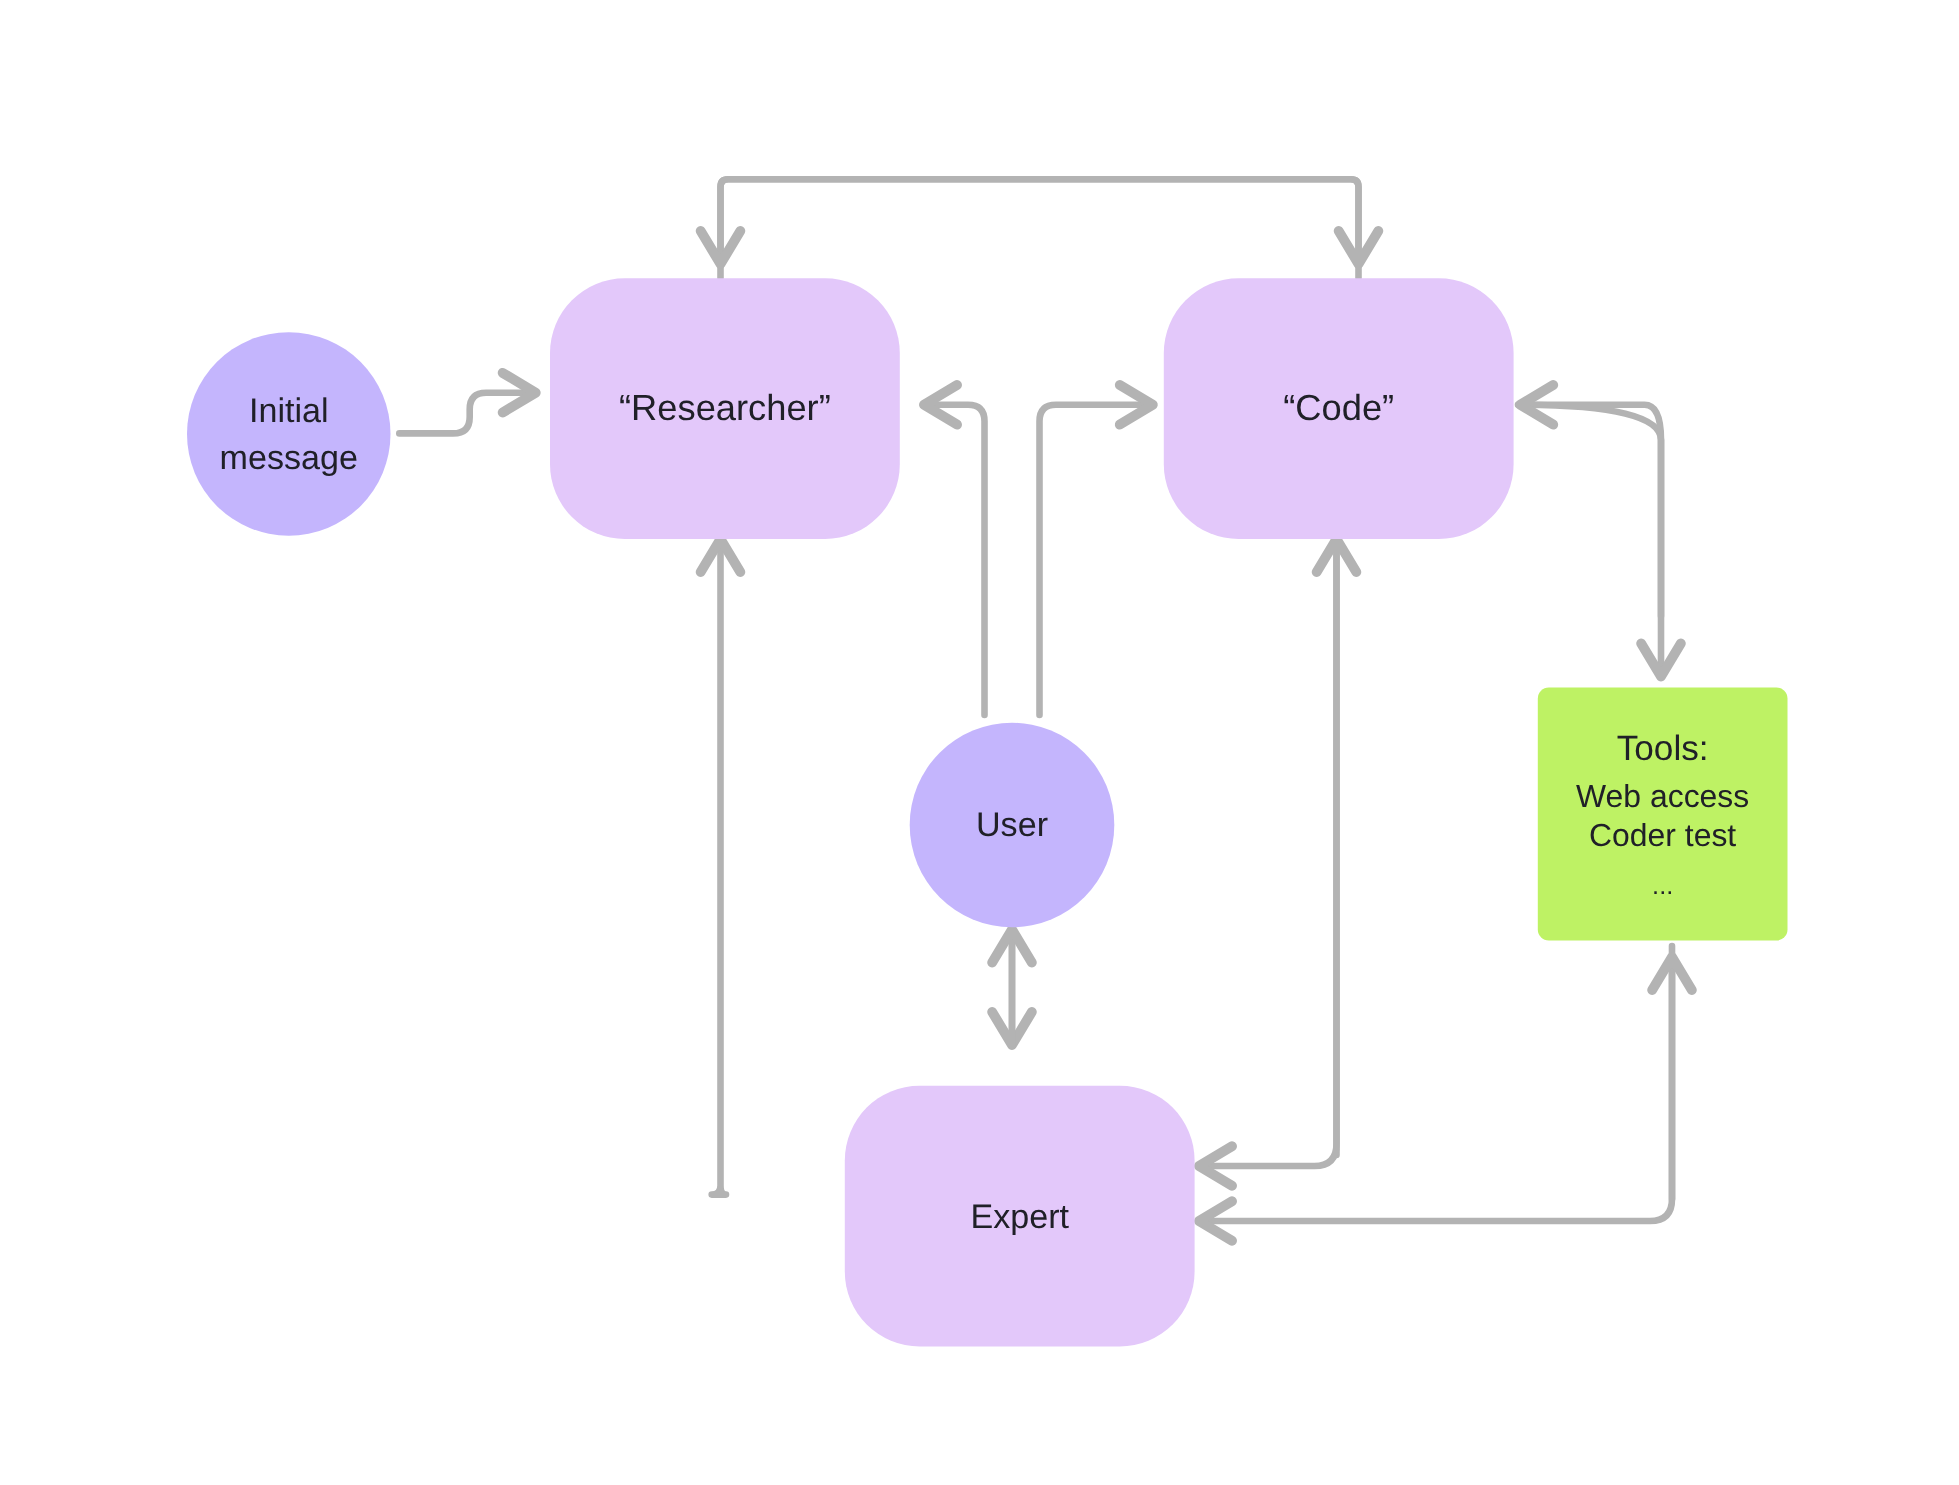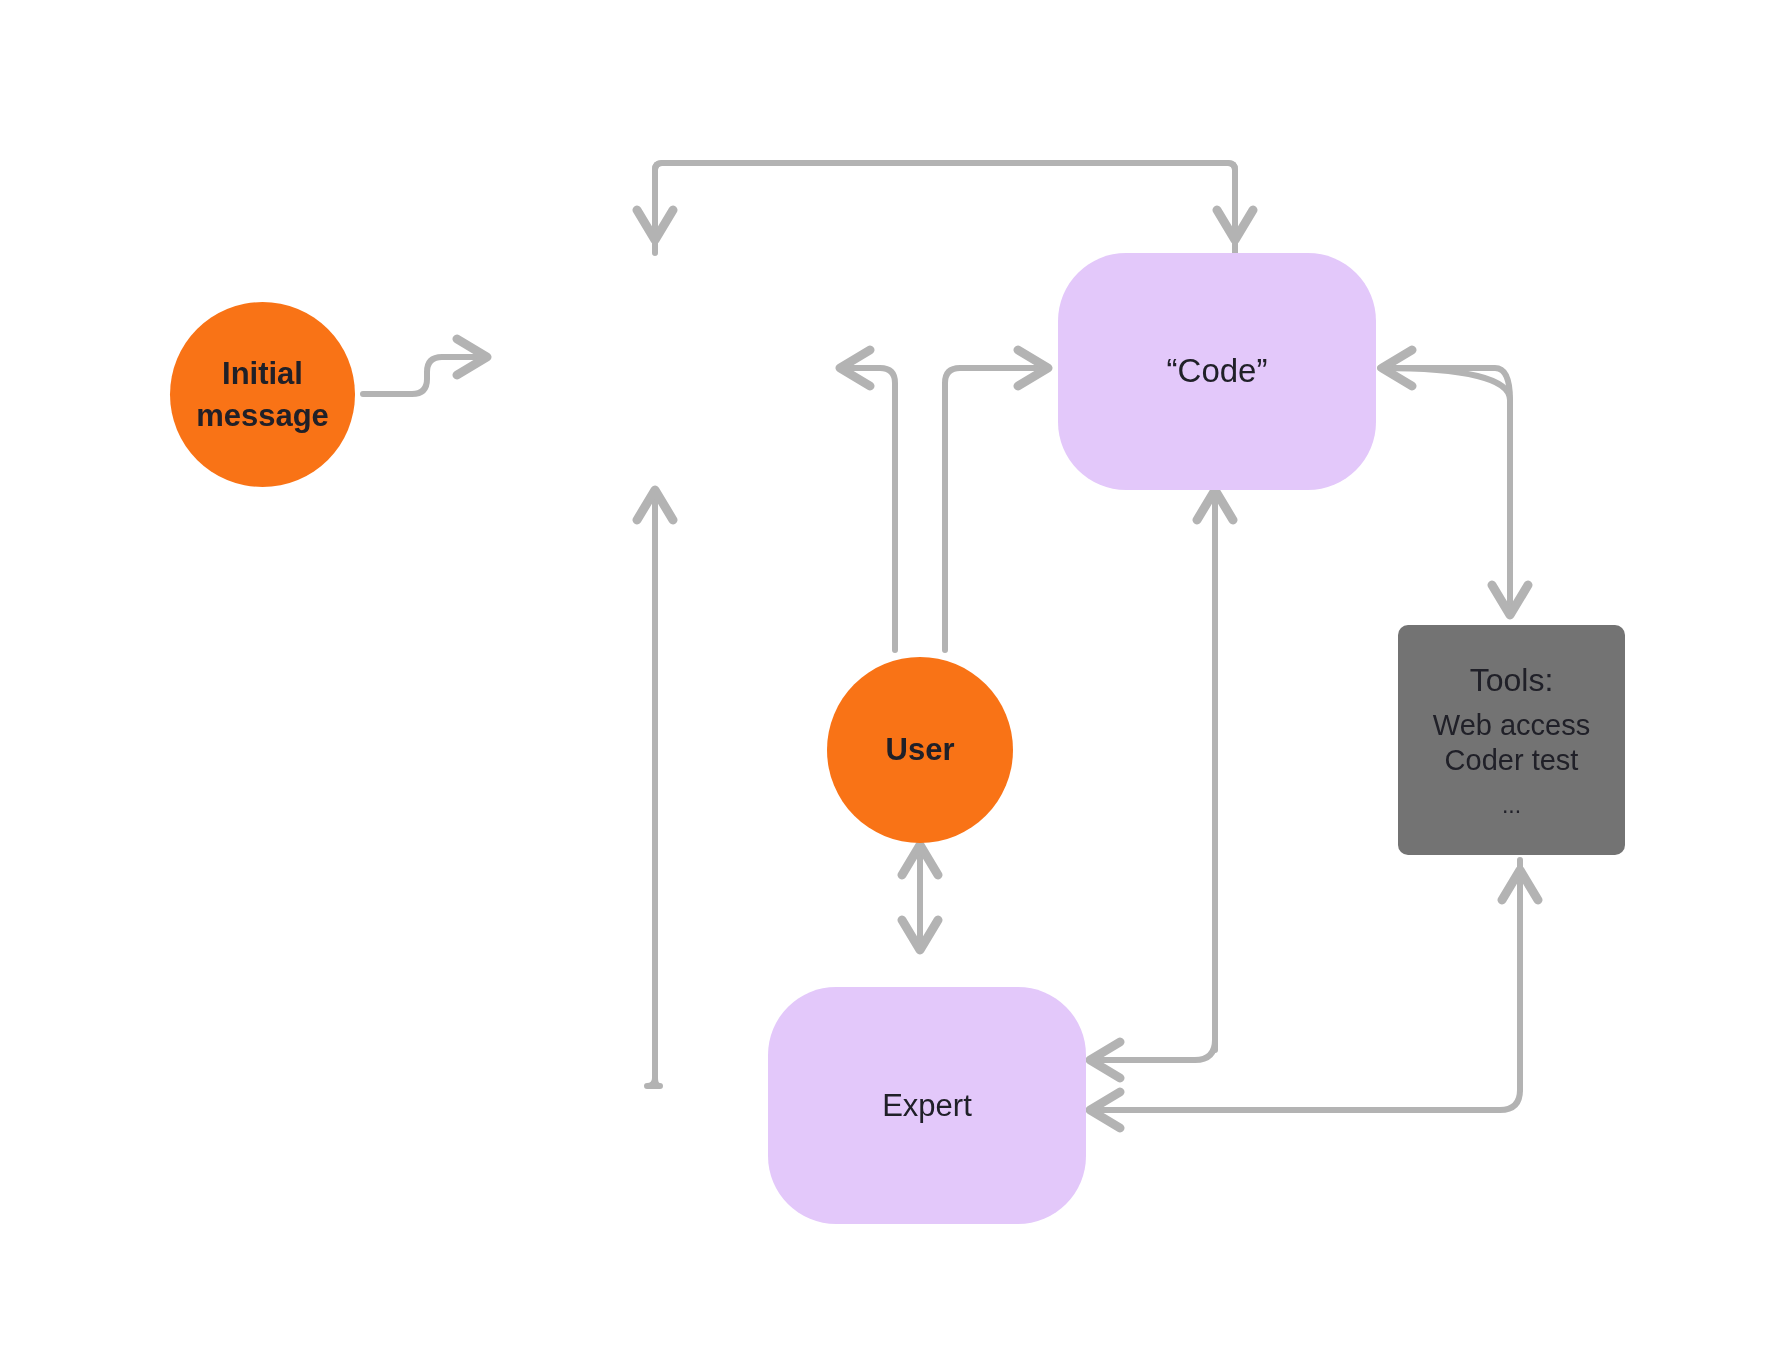--- a/index.html
+++ b/index.html
@@ -30,29 +30,28 @@
     flex-direction: column;
     align-items: center;
     justify-content: center;
     text-align: center;
     color: #202028;
     z-index: 3;
     box-sizing: border-box;
   }
   .node-circle {
     border-radius: 50%;
-    background: #f97316;
-    font-weight: bold;
+    background: #c4b5fd;
   }
   .node-rounded {
     background: #e3c8fa;
     border-radius: 68px;
   }
   .node-tools {
-    background: #737373;
+    background: #bef264;
     border-radius: 10px;
   }
   .lbl {
     line-height: 1.35;
     white-space: nowrap;
   }
   .lbl-initial { font-size: 31px; }
   .lbl-agent   { font-size: 33px; }
   .lbl-user    { font-size: 31px; }
   .lbl-expert  { font-size: 31px; }
@@ -102,20 +101,23 @@
 
       <path d="M 920,950 L 920,845"></path>
     </g>
   </svg>
 
   <div class="node node-circle" style="left:170px; top:302px; width:185px; height:185px;">
     <div class="lbl lbl-initial">Initial</div>
     <div class="lbl lbl-initial">message</div>
   </div>
 
+  <div class="node node-rounded" style="left:500px; top:253px; width:318px; height:237px;">
+    <div class="lbl lbl-agent">“Researcher”</div>
+  </div>
 
   <div class="node node-rounded" style="left:1058px; top:253px; width:318px; height:237px;">
     <div class="lbl lbl-agent">“Code”</div>
   </div>
 
   <div class="node node-circle" style="left:827px; top:657px; width:186px; height:186px;">
     <div class="lbl lbl-user">User</div>
   </div>
 
   <div class="node node-rounded" style="left:768px; top:955px; width:318px; height:237px;margin-top:32px;">

